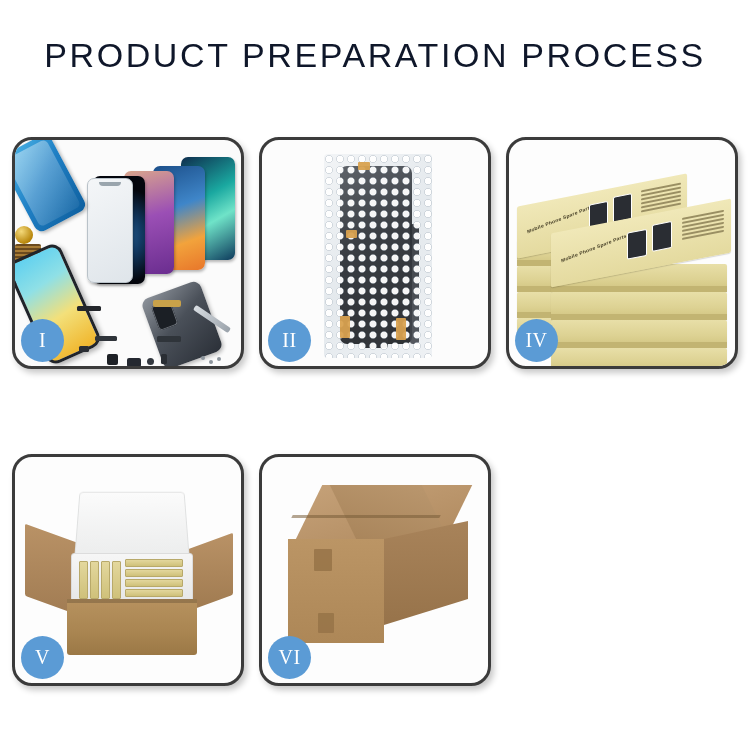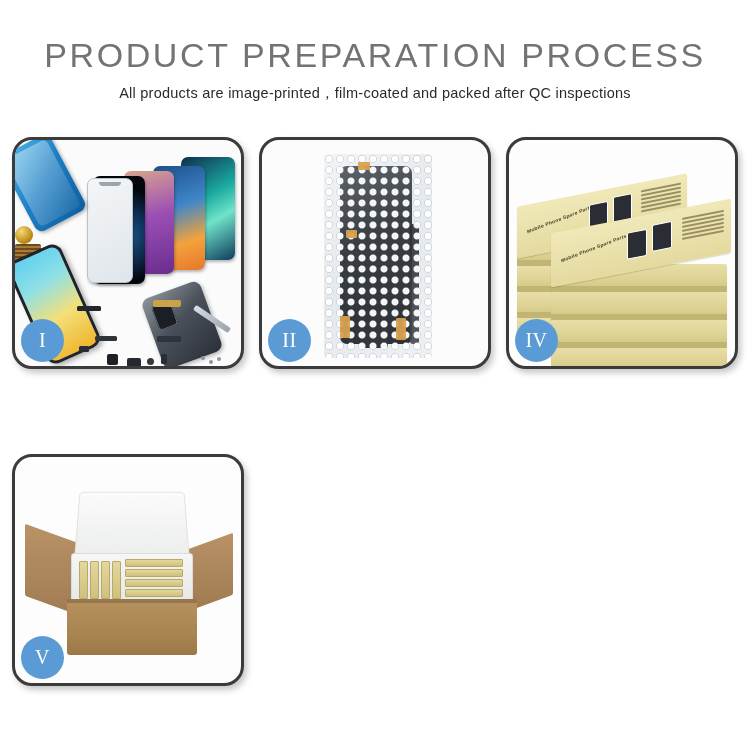--- a/index.html
+++ b/index.html
@@ -10,21 +10,21 @@
     overflow: hidden;
   }
   .page { position: relative; width: 750px; height: 750px; background: #fff; }
 
   
   .header { text-align: center; padding-top: 38px; }
   .title {
     font-size: 34px;
     font-weight: 400;
     letter-spacing: 2.6px;
-    color: #737373;
+    color: #0f172a;
     line-height: 1.05;
     white-space: nowrap;
   }
   .subtitle {
     margin-top: 10px;
     font-size: 14.5px;
     font-weight: 400;
     letter-spacing: .25px;
     color: #2b2b2b;
     white-space: nowrap;
@@ -300,21 +300,20 @@
     background: rgba(120,92,56,.55); transform: skewX(-26deg);
   }
 </style>
 </head>
 <body>
 
 <div class="page">
 
   <div class="header">
     <div class="title">PRODUCT PREPARATION PROCESS</div>
-    <div class="subtitle">All products are image-printed，film-coated and packed after QC inspections</div>
   </div>
 
   <div class="grid">
 
     <div class="panel p1">
       <div class="scene">
         <div class="ph ph-teal"></div>
         <div class="ph ph-blue"></div>
         <div class="ph ph-purp"></div>
         <div class="ph ph-dark"></div>
@@ -434,15 +433,27 @@
           <div class="yb" style="left:46px; top:2px;  width:58px; height:8px;"></div>
           <div class="yb" style="left:46px; top:12px; width:58px; height:8px;"></div>
           <div class="yb" style="left:46px; top:22px; width:58px; height:8px;"></div>
           <div class="yb" style="left:46px; top:32px; width:58px; height:8px;"></div>
         </div>
         <div class="c5-body"></div>
       </div>
       <div class="badge">V</div>
     </div>
 
+    <div class="panel p6">
+      <div class="scene">
+        <div class="c6-top"></div>
+        <div class="c6-top2"></div>
+        <div class="c6-seam"></div>
+        <div class="c6-front"></div>
+        <div class="c6-side"></div>
+        <div class="c6-tape" style="left:52px; top:92px; width:18px; height:22px;"></div>
+        <div class="c6-tape" style="left:56px; top:156px; width:16px; height:20px;"></div>
+      </div>
+      <div class="badge">VI</div>
+    </div>
 
   </div>
 </div>
 
 </body></html>

